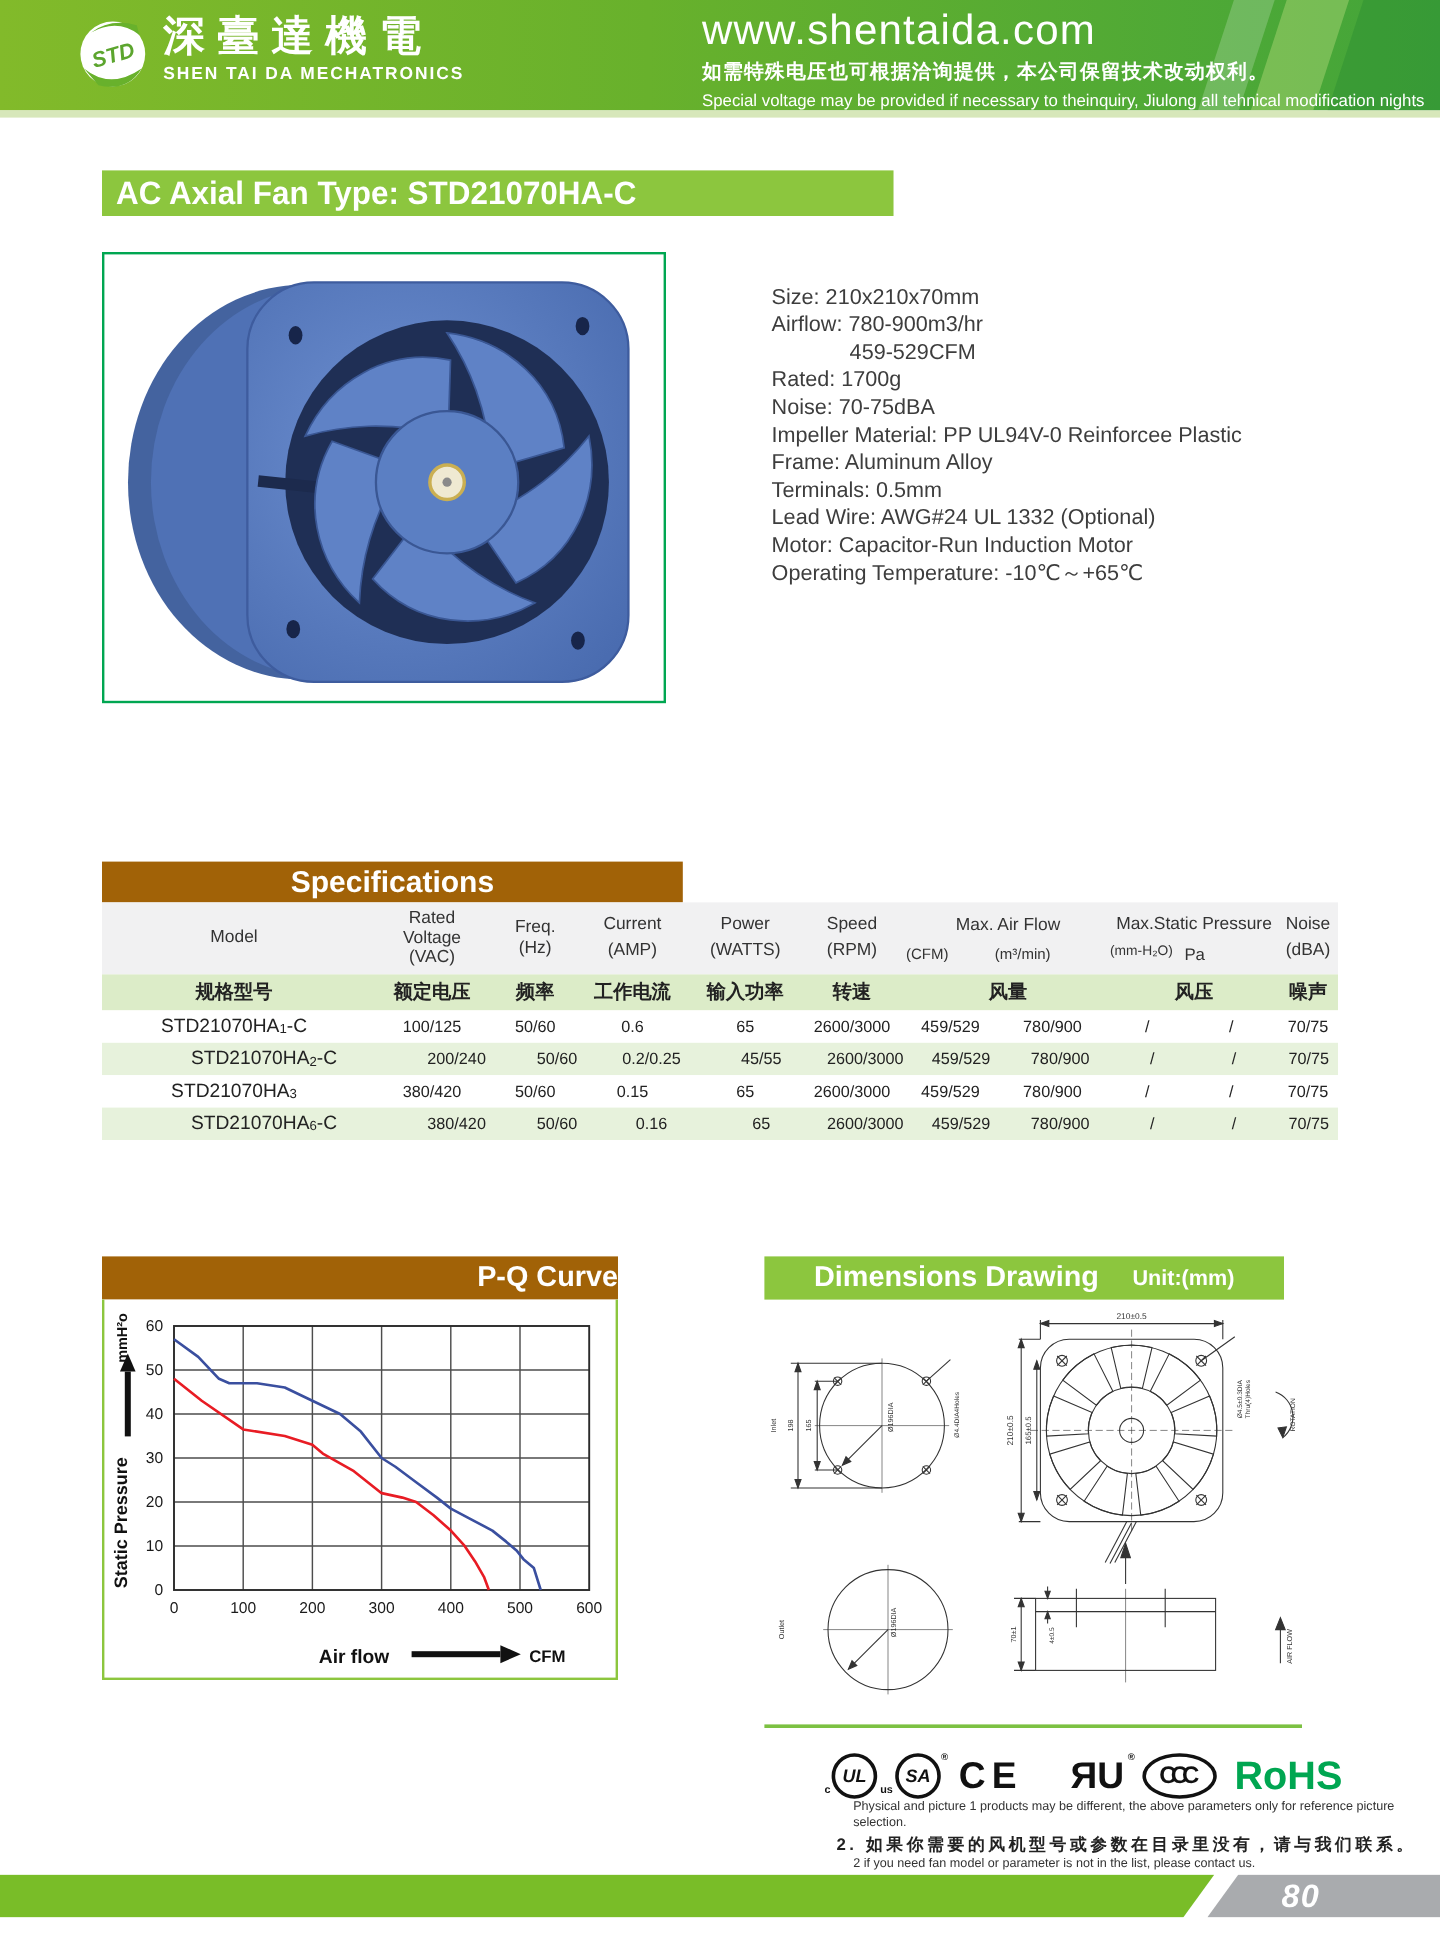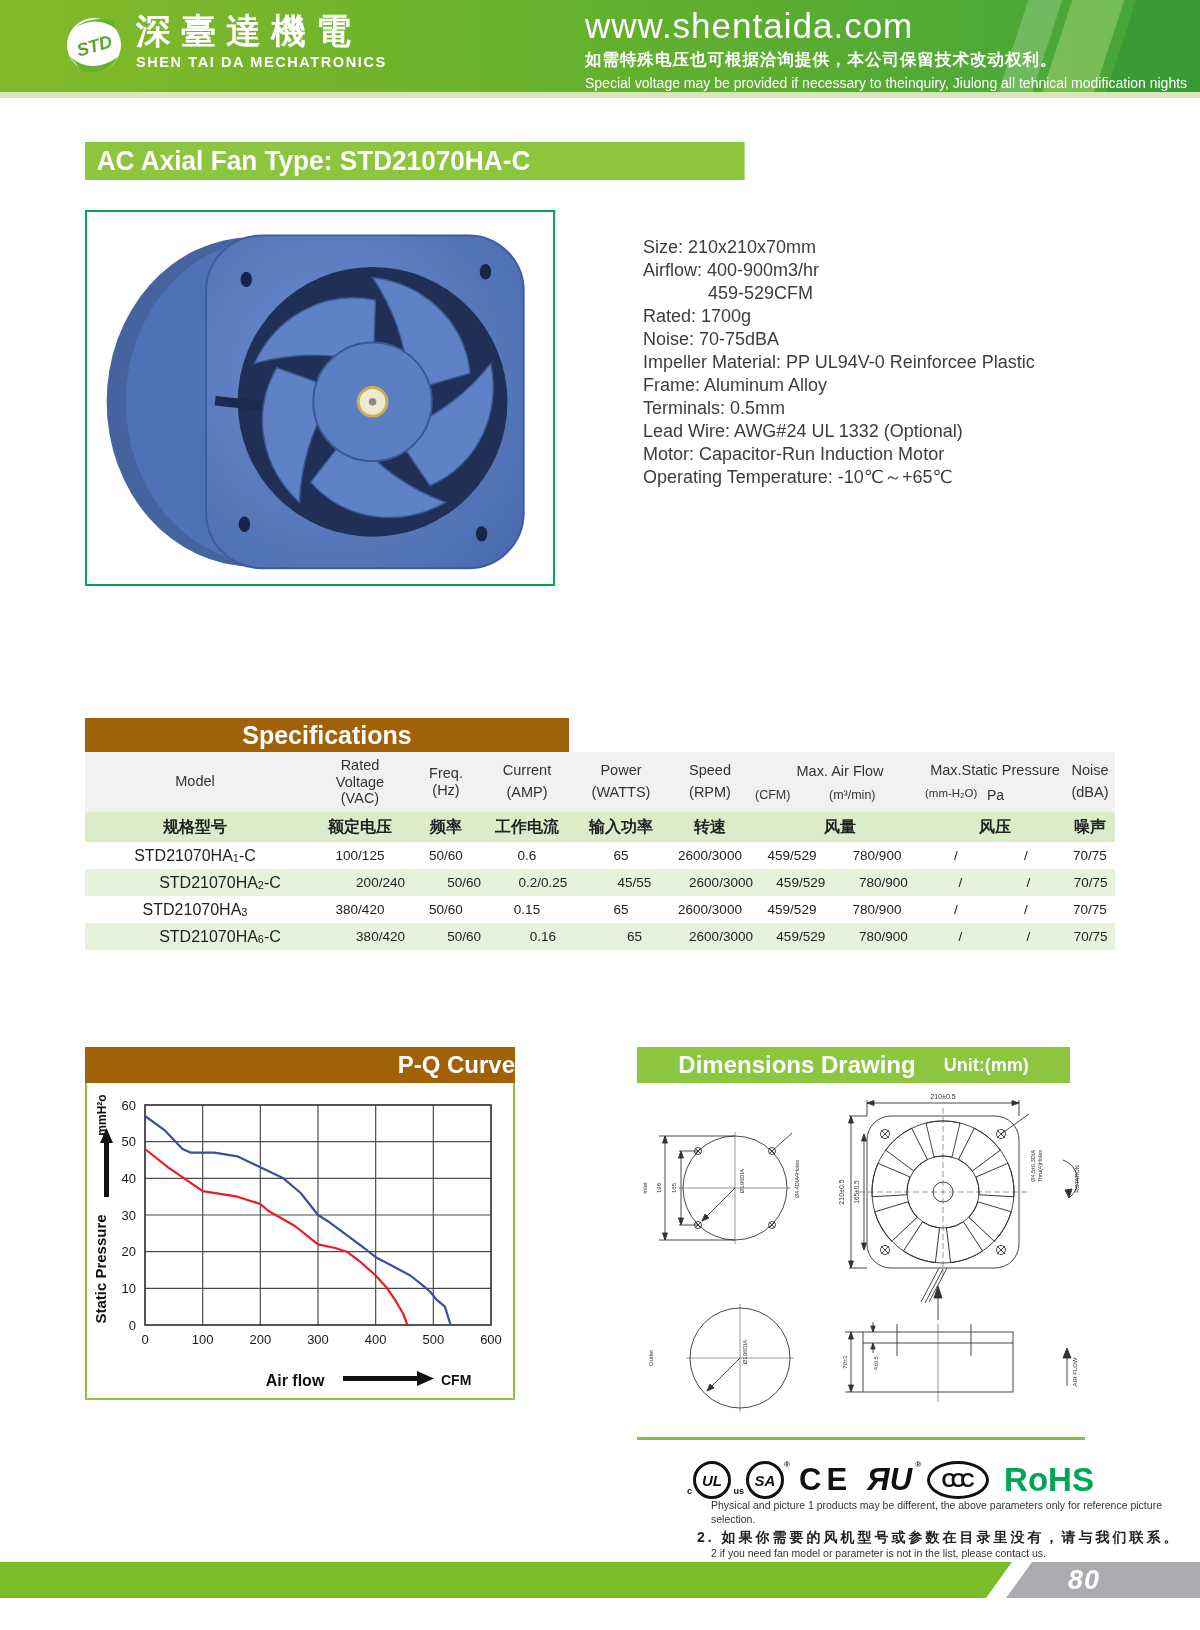--- a/index.html
+++ b/index.html
@@ -80,21 +80,21 @@
   
   .certs{position:absolute;left:693px;top:1458px;height:44px;display:flex;align-items:center;gap:15px;color:#111;}
   .cmark{position:relative;width:38px;height:38px;border:3px solid #111;border-radius:50%;box-sizing:border-box;
          display:flex;align-items:center;justify-content:center;font-weight:bold;}
   .cmark .in{font-size:15px;font-style:italic;}
   .cmark .tiny{position:absolute;font-size:9px;font-weight:bold;}
   .cul .c{left:-9px;bottom:0;}
   .cul .us{right:-16px;bottom:0;}
   .csa .reg{right:-9px;top:-4px;font-size:8px;}
   .ce-mark{font-size:31px;font-weight:bold;letter-spacing:5px;}
-  .ulr-mark{font-size:31px;font-weight:bold;font-style:italic;position:relative;}
+  .ulr-mark{font-size:31px;font-weight:bold;position:relative;margin-left:25px;}
   .ulr-mark .reg{position:absolute;right:-9px;top:-2px;font-size:8px;}
   .ccc-mark{width:62px;height:38px;border:3px solid #111;border-radius:50%;box-sizing:border-box;
             display:flex;align-items:center;justify-content:center;font-size:20px;font-weight:bold;letter-spacing:-5px;padding-right:5px;}
   .rohs-mark{font-size:33px;font-weight:bold;color:#00a651;letter-spacing:0;}
 
   
   .notes{position:absolute;left:697px;top:1498px;color:#222;}
   .note-cn{font-size:14px;font-weight:bold;letter-spacing:3px;line-height:17px;}
   .note-en{font-size:10.5px;color:#333;margin-left:14px;line-height:14px;}
   .note2{margin-top:3px;}
@@ -166,21 +166,21 @@
         </g>
         <circle r="62" fill="#5b7fc3" stroke="#3a5794" stroke-width="2"></circle>
         <circle r="15" fill="#efe9d2" stroke="#caaf52" stroke-width="3"></circle>
         <circle r="4" fill="#8a8a8a"></circle>
       </g>
     </svg>
   </div>
 
   <div class="specs-list" id="specs-list">
       <div class="spec-line">Size: 210x210x70mm</div>
-      <div class="spec-line">Airflow: 400-900m3/hr</div>
+      <div class="spec-line">Airflow: 780-900m3/hr</div>
       <div class="spec-line">             459-529CFM</div>
       <div class="spec-line">Rated: 1700g</div>
       <div class="spec-line">Noise: 70-75dBA</div>
       <div class="spec-line">Impeller Material: PP UL94V-0 Reinforcee Plastic</div>
       <div class="spec-line">Frame: Aluminum Alloy</div>
       <div class="spec-line">Terminals: 0.5mm</div>
       <div class="spec-line">Lead Wire: AWG#24 UL 1332 (Optional)</div>
       <div class="spec-line">Motor: Capacitor-Run Induction Motor</div>
       <div class="spec-line">Operating Temperature: -10℃～+65℃</div>
     </div>

